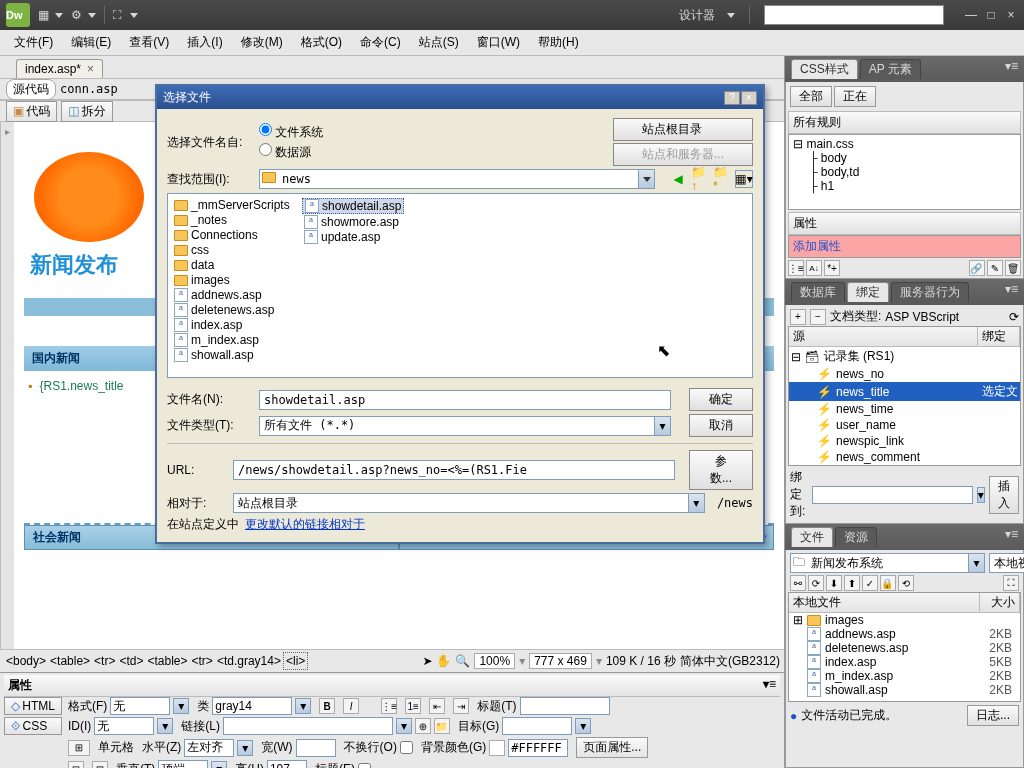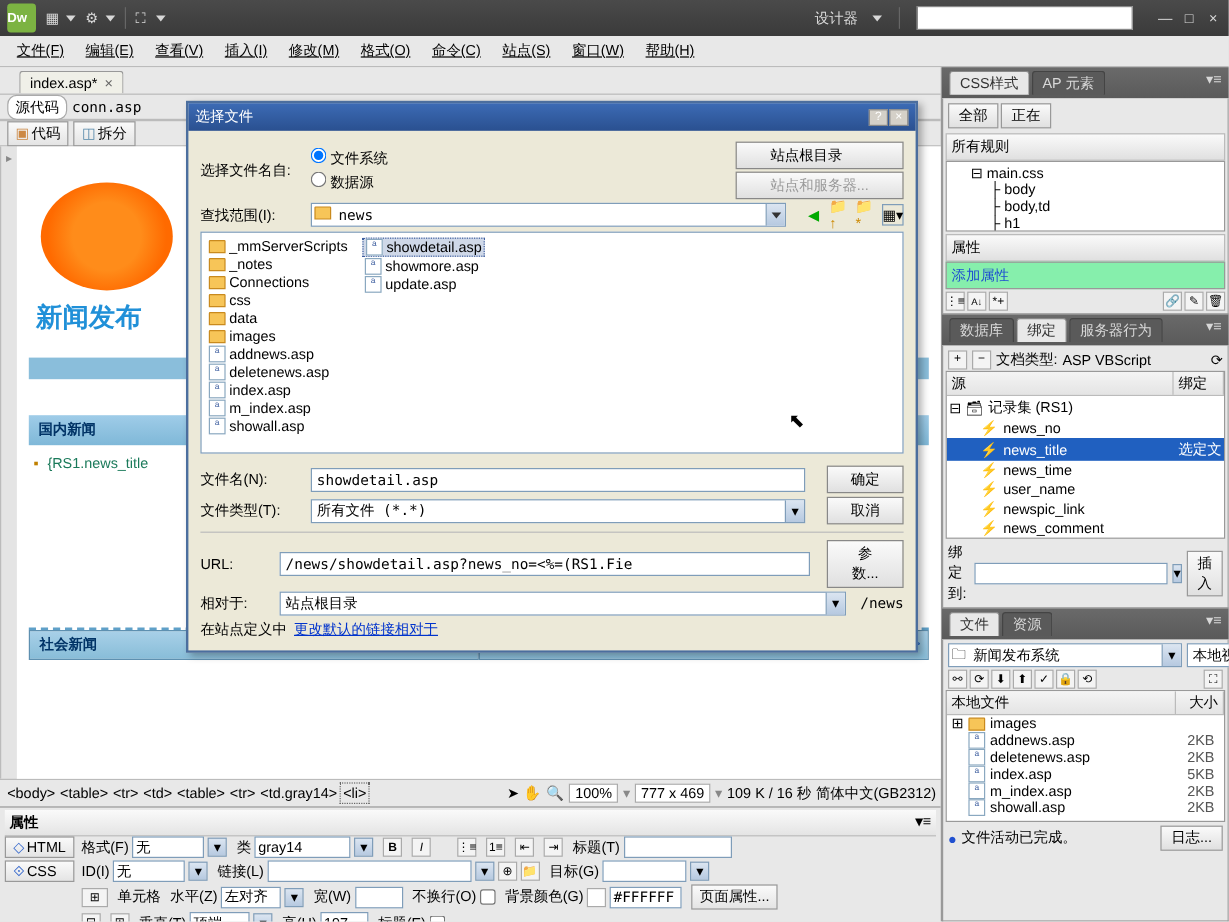--- a/index.html
+++ b/index.html
@@ -8,37 +8,37 @@
 .dw-logo { width: 24px; height: 24px; background: #7cb342; border-radius: 3px; color: #fff; font-weight: bold; text-align: left; line-height: 24px; font-size: 11px; }
 .tb-icon { width: 14px; height: 14px; display: inline-block; }
 .tb-dropdown { color: #d8d8d8; display: flex; align-items: center; gap: 3px; cursor: pointer; }
 .triangle-down { width: 0; height: 0; border-left: 4px solid transparent; border-right: 4px solid transparent; border-top: 5px solid #d8d8d8; }
 .spacer { flex: 1; }
 .designer-label { color: #d8d8d8; margin-right: 4px; }
 .search-box { width: 180px; height: 20px; background: #fff; border: 1px solid #888; }
 .win-btns { display: flex; gap: 6px; margin-left: 12px; color: #d8d8d8; }
 .win-btn { width: 14px; text-align:center; cursor:pointer; }
 .menubar { height: 26px; background: #e8e8e8; border-bottom: 1px solid #bbb; display: flex; align-items: center; padding: 0 8px; gap: 6px; }
-.menu-item { padding: 2px 6px; cursor: pointer; text-decoration: underline; }
+.menu-item { padding: 2px 6px; cursor: pointer; }
 .doc-tabs { height: 22px; background: #e8e8e8; display: flex; align-items: flex-end; padding-left: 16px; }
 .doc-tab { background: #f0f0e8; border: 1px solid #999; border-bottom: none; padding: 2px 8px; border-radius: 3px 3px 0 0; display:flex; gap:6px; align-items:center; }
 .close-x { color:#666; cursor:pointer; }
 .toolbar2 { height: 22px; background: #e8e8e8; border-top: 1px solid #bbb; border-bottom: 1px solid #bbb; display: flex; align-items: center; gap: 4px; padding: 0 6px; }
 .pill { border:1px solid #aaa; background:#fff; padding:1px 6px; border-radius:8px; }
 .tbutton { border:1px solid #999; background:linear-gradient(#fafafa,#e4e4e4); padding:1px 6px; cursor:pointer; display:flex; align-items:center; gap:2px; }
 .canvas-area { flex: 1; background: #fff; position: relative; overflow: hidden; }
 .right-panels { width: 240px; background: #e8e8e8; border-left: 1px solid #999; display:flex; flex-direction:column; }
 .panel-header { background: linear-gradient(#6a6a6a,#5a5a5a); color: #d8d8d8; padding: 3px 6px; display:flex; gap:2px; }
 .panel-tab { background:#e8e8e8; color:#333; padding:1px 8px; border:1px solid #888; border-bottom:none; border-radius:3px 3px 0 0; cursor:pointer; }
 .panel-tab.inactive { background:#5a5a5a; color:#d8d8d8; border-color:#444; }
 .panel-body { background:#e8e8e8; border:1px solid #999; border-top:none; padding:2px; font-size:11px; }
 .sub-buttons { display:flex; gap:2px; padding:2px; }
 .sub-btn { border:1px solid #999; background:linear-gradient(#fafafa,#e0e0e0); padding:1px 8px; cursor:pointer; }
 .rule-title { background:linear-gradient(#fafafa,#e0e0e0); border:1px solid #bbb; padding:2px 4px; margin-top:2px; }
-.tree-box { background:#fff; border:1px solid #999; height:59px; padding:2px 20px; overflow:hidden; line-height:14px; font-family:monospace; }
+.tree-box { background:#fff; border:1px solid #999; height:76px; padding:2px 4px; overflow:hidden; line-height:14px; font-family:monospace; }
 .bind-row { display:flex; align-items:center; padding:1px 2px; gap:4px; }
 .bolt-icon { color:#f0a020; font-weight:bold; }
 .selected-row { background:#2060c0; color:#fff; }
 .dialog { position: absolute; left: 155px; top: 84px; width: 610px; background: #ece9d8; border: 2px solid #4b6e9e; box-shadow: 3px 3px 6px rgba(0,0,0,0.3); }
 .dialog-title { background: linear-gradient(#3c6bb5,#2a5090); color:#fff; padding:3px 6px; display:flex; align-items:center; }
 .dlg-close { margin-left:auto; display:flex; gap:1px; }
 .dlg-close span { width:16px; height:14px; background:#d4d0c8; border:1px solid #888; text-align:center; line-height:12px; cursor:pointer; font-size:10px; }
 .dialog-body { padding: 6px 10px; }
 .dlg-row { display:flex; align-items:center; gap:6px; margin:3px 0; }
 .dlg-label { width:86px; }
@@ -316,21 +316,21 @@
       <span class="sub-btn">正在</span>
     </div>
     <div class="rule-title">所有规则</div>
     <div class="tree-box">
       <div>⊟ <span>main.css</span></div>
       <div style="padding-left:16px;">├ <span>body</span></div>
       <div style="padding-left:16px;">├ <span>body,td</span></div>
       <div style="padding-left:16px;">├ <span>h1</span></div>
     </div>
     <div class="rule-title">属性</div>
-    <div style="background:#86efac;border:1px solid #999;padding:2px 4px;color:#2050d0;cursor:pointer;">添加属性</div>
+    <div style="background:#fca5a5;border:1px solid #999;padding:2px 4px;color:#2050d0;cursor:pointer;">添加属性</div>
     <div style="display:flex; gap:2px; margin-top:2px; align-items:center;">
       <span class="icon16">⋮≡</span>
       <span class="icon16" style="font-size:8px;">A↓</span>
       <span class="icon16">*+</span>
       <span style="flex:1"></span>
       <span class="icon16">🔗</span>
           <span class="icon16">✎</span>
           <span class="icon16">🗑</span>
     </div>
   </div>

